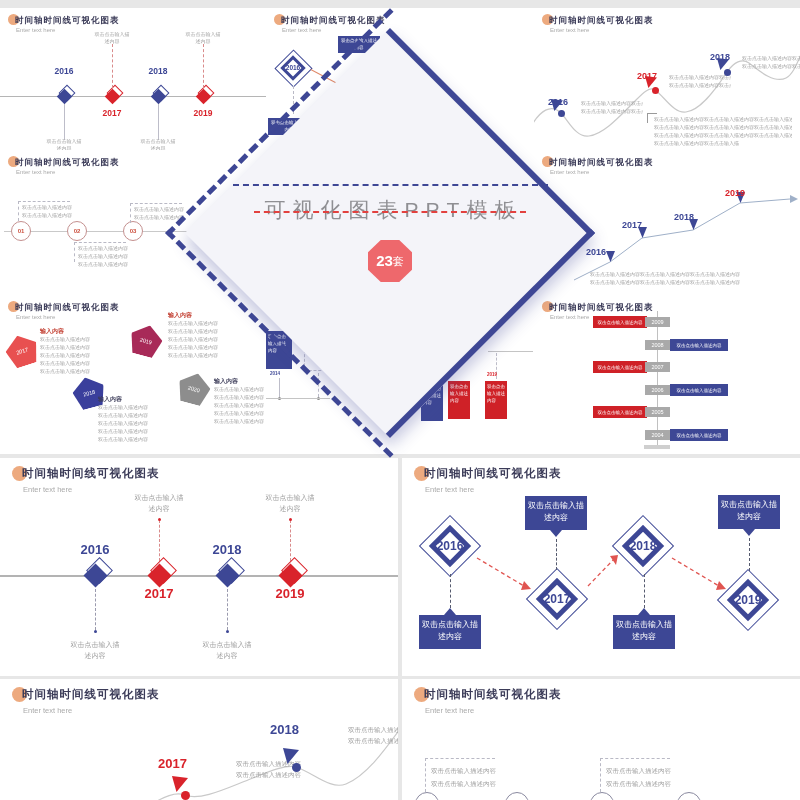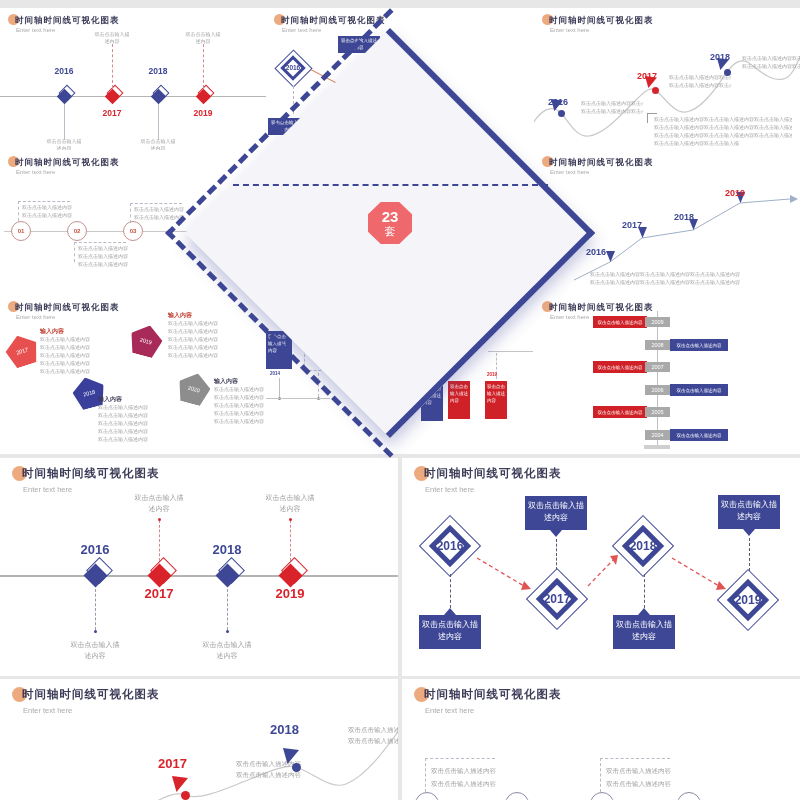--- a/index.html
+++ b/index.html
@@ -9,21 +9,21 @@
   .rot45{transform:rotate(45deg);}
   .sep{background:#e7e7e7;}
   #hero-content{display:flex;flex-direction:column;align-items:center;}
   #hero-title{position:static;font-size:33px;font-weight:700;color:#3d4795;letter-spacing:10px;padding-left:10px;white-space:nowrap;}
   #hero-divider{position:static;width:315px;border-top:2px dashed #3e4795;margin-top:12px;}
   #hero-sub-wrap{position:static;position:relative;margin-top:10px;}
   #hero-subtitle{position:static;font-size:21px;color:#8f8f93;letter-spacing:7px;padding-left:7px;white-space:nowrap;}
   #hero-redline{left:-4px;right:-4px;top:55%;border-top:2px dashed #e2413f;}
   #hero-badge{position:static;position:relative;margin-top:16px;width:44px;height:42px;background:#ee686c;
     clip-path:polygon(29% 0,71% 0,100% 29%,100% 71%,71% 100%,29% 100%,0 71%,0 29%);
-    display:flex;flex-direction:column;align-items:center;justify-content:center;color:#fff;}
+    display:flex;flex-direction:row;align-items:center;justify-content:center;color:#fff;}
   #hero-badge span{position:static;line-height:1.1;}
   .bcount{font-size:15px;font-weight:700;}
   .bunit{font-size:11px;}
 </style>
 </head>
 <body>
 
 <div id="page">
   <div class="sep" style="left:0;top:0;width:800px;height:8px;"></div>
   <div id="collage" style="left:0;top:8px;width:800px;height:446px;">
@@ -209,20 +209,24 @@
         <div style="left: 111px; top: 135px; width: 25px; height: 10px; background: rgb(169, 169, 169); color: rgb(255, 255, 255); font-size: 5.5px; display: flex; align-items: center; justify-content: center;">2004</div>
         <div style="left: 110px; top: 150px; width: 26px; height: 4px; background: rgb(207, 207, 207);"></div>
       </div>
     </div>
 
   <div id="hero" style="left:0;top:0;width:800px;height:460px;z-index:5;">
     <div class="rot45" style="left:231px;top:74px;width:318px;height:318px;border-left:5px dashed #3e4795;border-bottom:5px dashed #3e4795;"></div>
     <div class="rot45" style="left:245px;top:88px;width:290px;height:290px;background:#f4f4f9;border-top:6px solid #3e4795;border-right:6px solid #3e4795;box-shadow:6px 6px 16px rgba(62,71,149,0.30);"></div>
     <div id="hero-content" style="left:390px;top:172px;transform:translateX(-50%);width:420px;align-items:center;">
       <div id="hero-divider"></div>
+      <div id="hero-sub-wrap">
+        <div id="hero-subtitle">可视化图表PPT模板</div>
+        <div id="hero-redline"></div>
+      </div>
       <div id="hero-badge">
         <span class="bcount">23</span>
         <span class="bunit">套</span>
       </div>
     </div>
   </div>
 
   <div class="sep" style="left:0;top:454px;width:800px;height:4px;"></div>
   <div id="thumbA1" style="left:0;top:458px;width:398px;height:218px;background:#fff;overflow:hidden;">
       <div style="left: 12px; top: 8px; width: 15px; height: 15px; border-radius: 50%; background: rgb(237, 170, 127);"></div>

